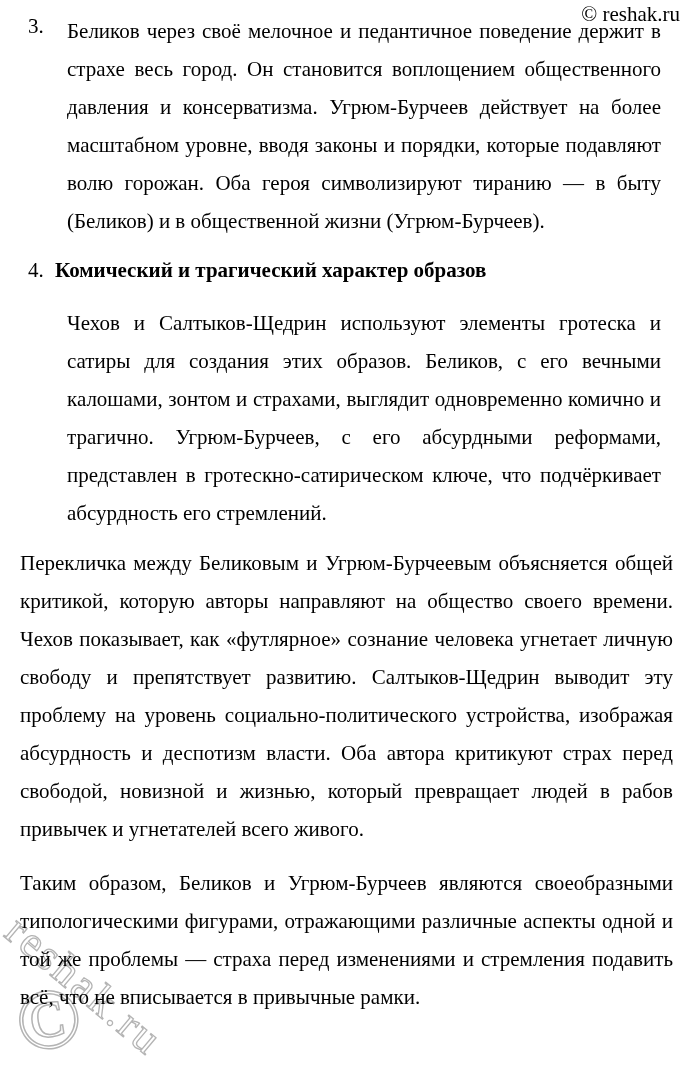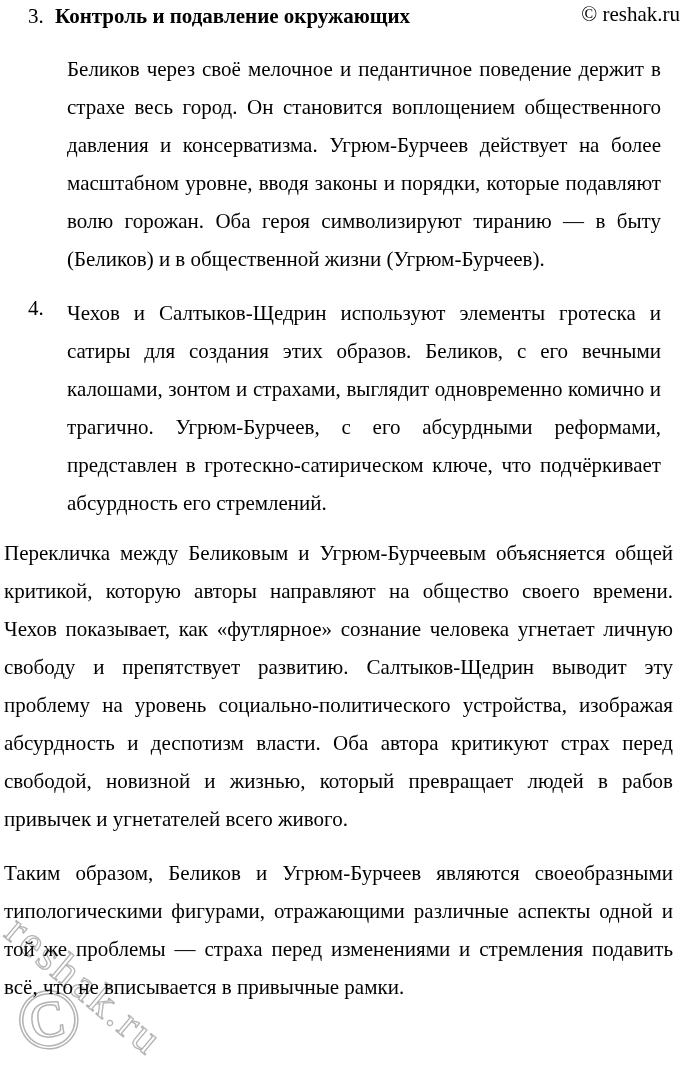--- a/index.html
+++ b/index.html
@@ -48,21 +48,21 @@
   #item-4 { margin-top: 16px; }
   .exp-heading {
     font-weight: bold;
     line-height: 28px;
     margin: 13px 0 17px 0;
     padding-left: 4px;
     padding-right: 7px;
   }
   .exp-paragraph {
     margin: 0 0 16px 0;
-    padding-left: 4px;
+    padding-left: 20px;
     padding-right: 7px;
     text-align: justify;
   }
   .watermark {
     position: absolute;
     left: 0;
     top: 0;
     width: 100%;
     height: 100%;
     z-index: 0;
@@ -101,26 +101,26 @@
     <span class="watermark-text">reshak.ru</span>
     <span class="watermark-symbol">©</span>
   </div>
 
   <div class="copyright-top">© reshak.ru</div>
 
   <div class="content">
 
     <div class="list-item" id="item-3">
       <span class="item-number">3.</span>
-      <div class="item-title">Контроль и подавление окружающих</div>
       <p class="item-body">Беликов через своё мелочное и педантичное поведение держит в страхе весь город. Он становится воплощением общественного давления и консерватизма. Угрюм-Бурчеев действует на более масштабном уровне, вводя законы и порядки, которые подавляют волю горожан. Оба героя символизируют тиранию — в быту (Беликов) и в общественной жизни (Угрюм-Бурчеев).</p>
     </div>
 
     <div class="list-item" id="item-4">
       <span class="item-number">4.</span>
+      <div class="item-title">Комический и трагический характер образов</div>
       <p class="item-body">Чехов и Салтыков-Щедрин используют элементы гротеска и сатиры для создания этих образов. Беликов, с его вечными калошами, зонтом и страхами, выглядит одновременно комично и трагично. Угрюм-Бурчеев, с его абсурдными реформами, представлен в гротескно-сатирическом ключе, что подчёркивает абсурдность его стремлений.</p>
     </div>
 
 
     <p class="exp-paragraph">Перекличка между Беликовым и Угрюм-Бурчеевым объясняется общей критикой, которую авторы направляют на общество своего времени. Чехов показывает, как «футлярное» сознание человека угнетает личную свободу и препятствует развитию. Салтыков-Щедрин выводит эту проблему на уровень социально-политического устройства, изображая абсурдность и деспотизм власти. Оба автора критикуют страх перед свободой, новизной и жизнью, который превращает людей в рабов привычек и угнетателей всего живого.</p>
 
     <p class="exp-paragraph">Таким образом, Беликов и Угрюм-Бурчеев являются своеобразными типологическими фигурами, отражающими различные аспекты одной и той же проблемы — страха перед изменениями и стремления подавить всё, что не вписывается в привычные рамки.</p>
 
   </div>
 </div>

